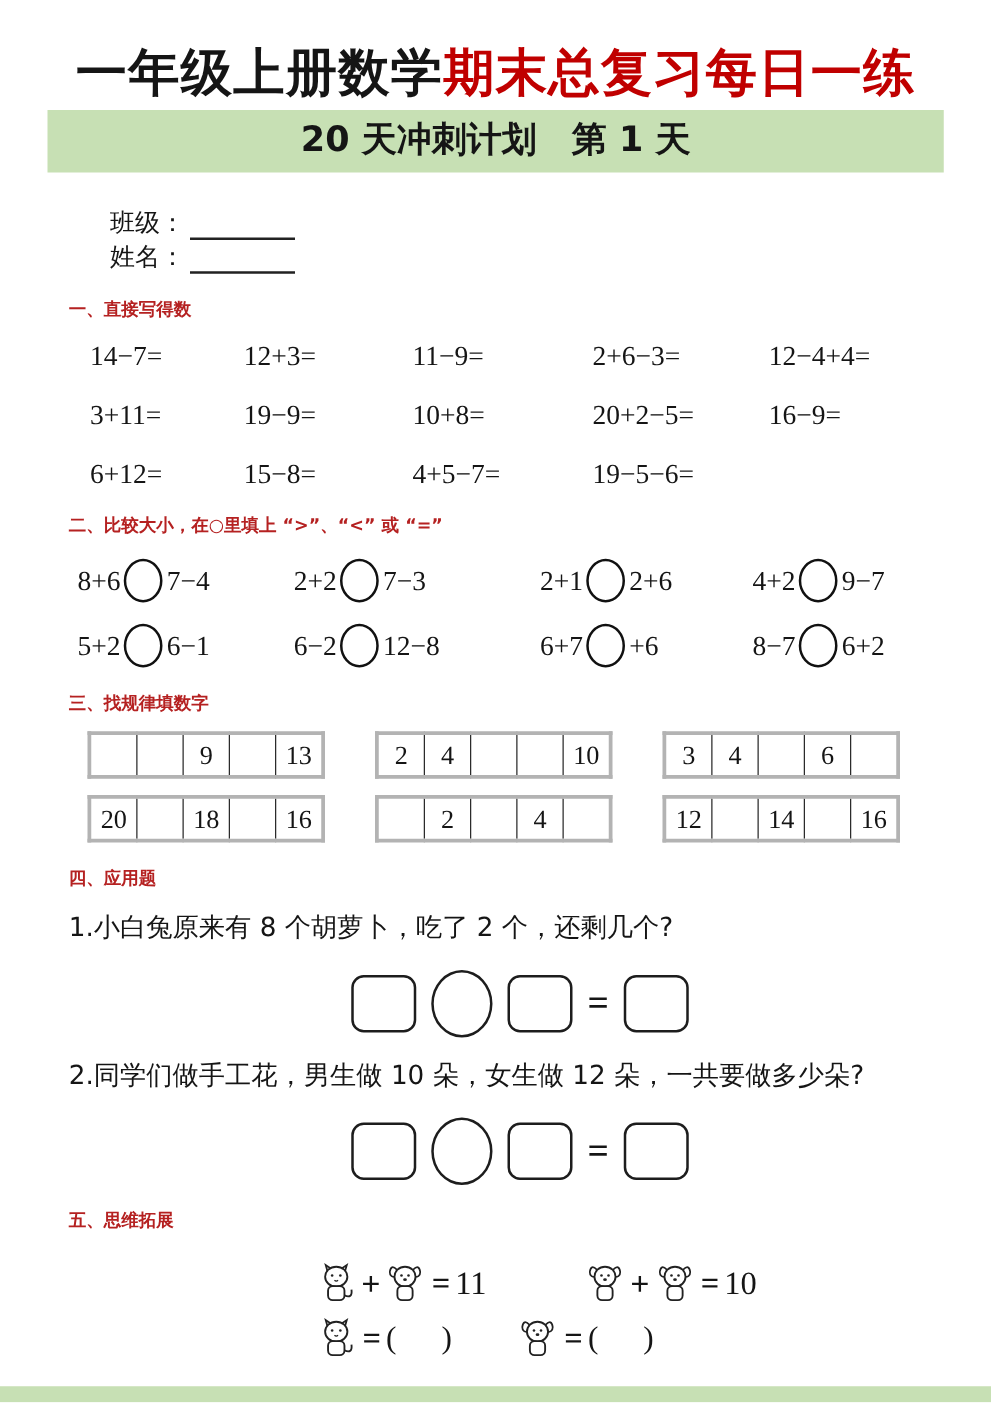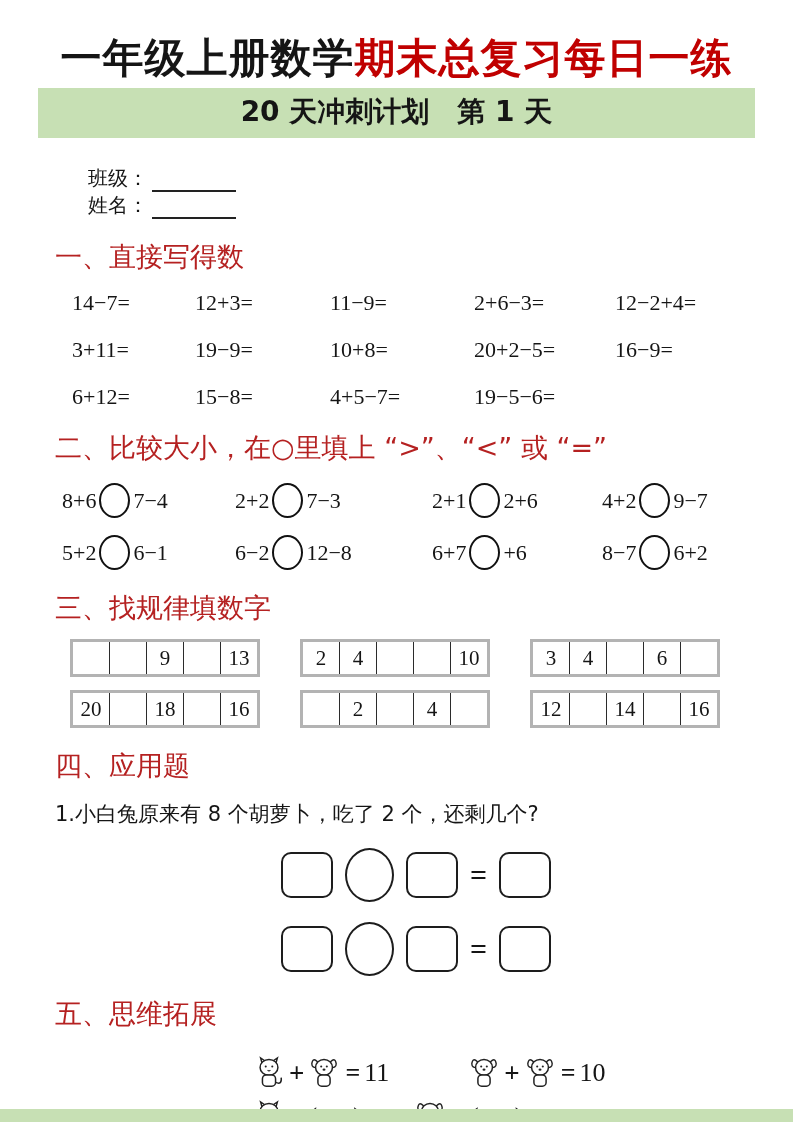--- a/index.html
+++ b/index.html
@@ -7,21 +7,21 @@
         font-family:"DejaVu Sans",sans-serif;color:#151515;}
   
   .title{margin-top:34px;text-align:center;font-size:41px;font-weight:bold;letter-spacing:1px;line-height:1.2;white-space:nowrap;}
   .title .red{color:#c00000;}
   .banner{margin:5px 38px 0 38px;background:#c7e0b4;text-align:center;font-size:28px;font-weight:600;padding:5px 0 7px 0;}
   
   .info{margin:27px 0 0 88px;font-size:20px;display:flex;flex-direction:column;}
   .info .item{margin-right:56px;display:flex;align-items:flex-end;}
   .blank{display:inline-block;width:84px;height:20px;border-bottom:2px solid #222;margin-left:4px;}
   
-  .sec{color:#b52121;font-size:27px;font-weight:normal;margin:20px 0 0 55px;}
+  .sec{color:#b52121;font-size:14px;font-weight:bold;margin:20px 0 0 55px;}
   
   .arith{margin:15px 16px 0 72px;display:grid;grid-template-columns:123px 135px 144px 141px auto;
          row-gap:21px;font-family:"Liberation Serif",serif;font-size:22px;}
   
   .cmp-row{margin:17px 0 0 62px;display:grid;grid-template-columns:173px 197px 170px auto;
            font-family:"Liberation Serif",serif;font-size:22px;align-items:center;text-align:right;}
   .cmp-item{display:flex;align-items:center;}
   .circle{display:inline-block;width:27px;height:31px;border:2px solid #111;border-radius:50%;margin:0 3px;background:#fff;}
   
   .pattern-row{margin:13px 0 0 70px;display:flex;gap:40px;}
@@ -67,21 +67,21 @@
       <span class="blank"></span>
     </div>
   </div>
 
   <div class="sec">一、直接写得数</div>
   <div class="arith">
     <div>14−7=</div>
     <div>12+3=</div>
     <div>11−9=</div>
     <div>2+6−3=</div>
-    <div>12−2+4=</div>
+    <div>12−4+4=</div>
     <div>3+11=</div>
     <div>19−9=</div>
     <div>10+8=</div>
     <div>20+2−5=</div>
     <div>16−9=</div>
     <div>6+12=</div>
     <div>15−8=</div>
     <div>4+5−7=</div>
     <div>19−5−6=</div>
   </div>
@@ -206,20 +206,21 @@
 
   <div class="sec">四、应用题</div>
   <div class="question">1.小白兔原来有 8 个胡萝卜，吃了 2 个，还剩几个?</div>
   <div class="ans-row">
     <div class="box"></div>
     <div class="opcircle"></div>
     <div class="box"></div>
     <div class="eqsign">=</div>
     <div class="box"></div>
   </div>
+  <div class="question">2.同学们做手工花，男生做 10 朵，女生做 12 朵，一共要做多少朵?</div>
   <div class="ans-row">
     <div class="box"></div>
     <div class="opcircle"></div>
     <div class="box"></div>
     <div class="eqsign">=</div>
     <div class="box"></div>
   </div>
 
   <div class="sec">五、思维拓展</div>
   <div class="think">

